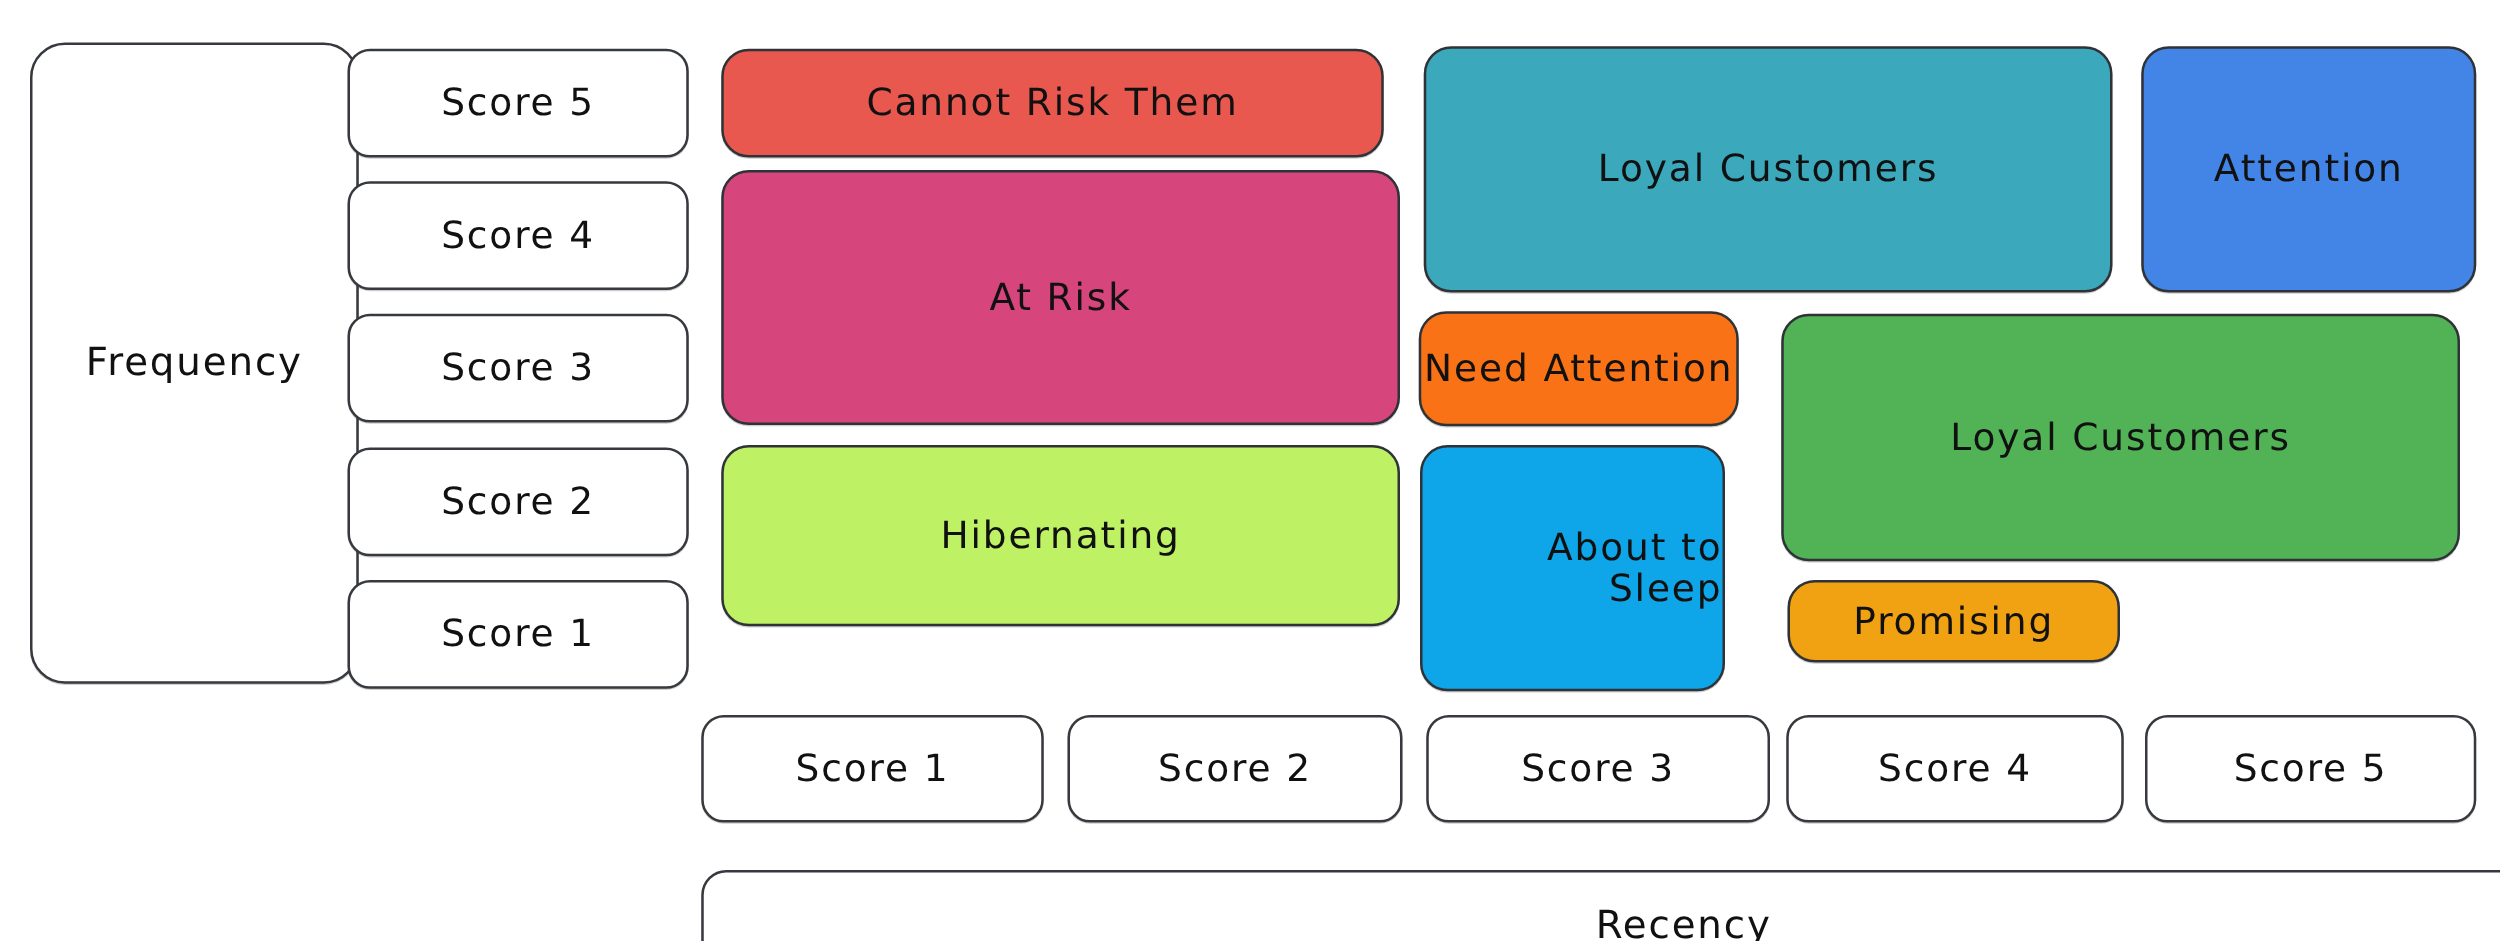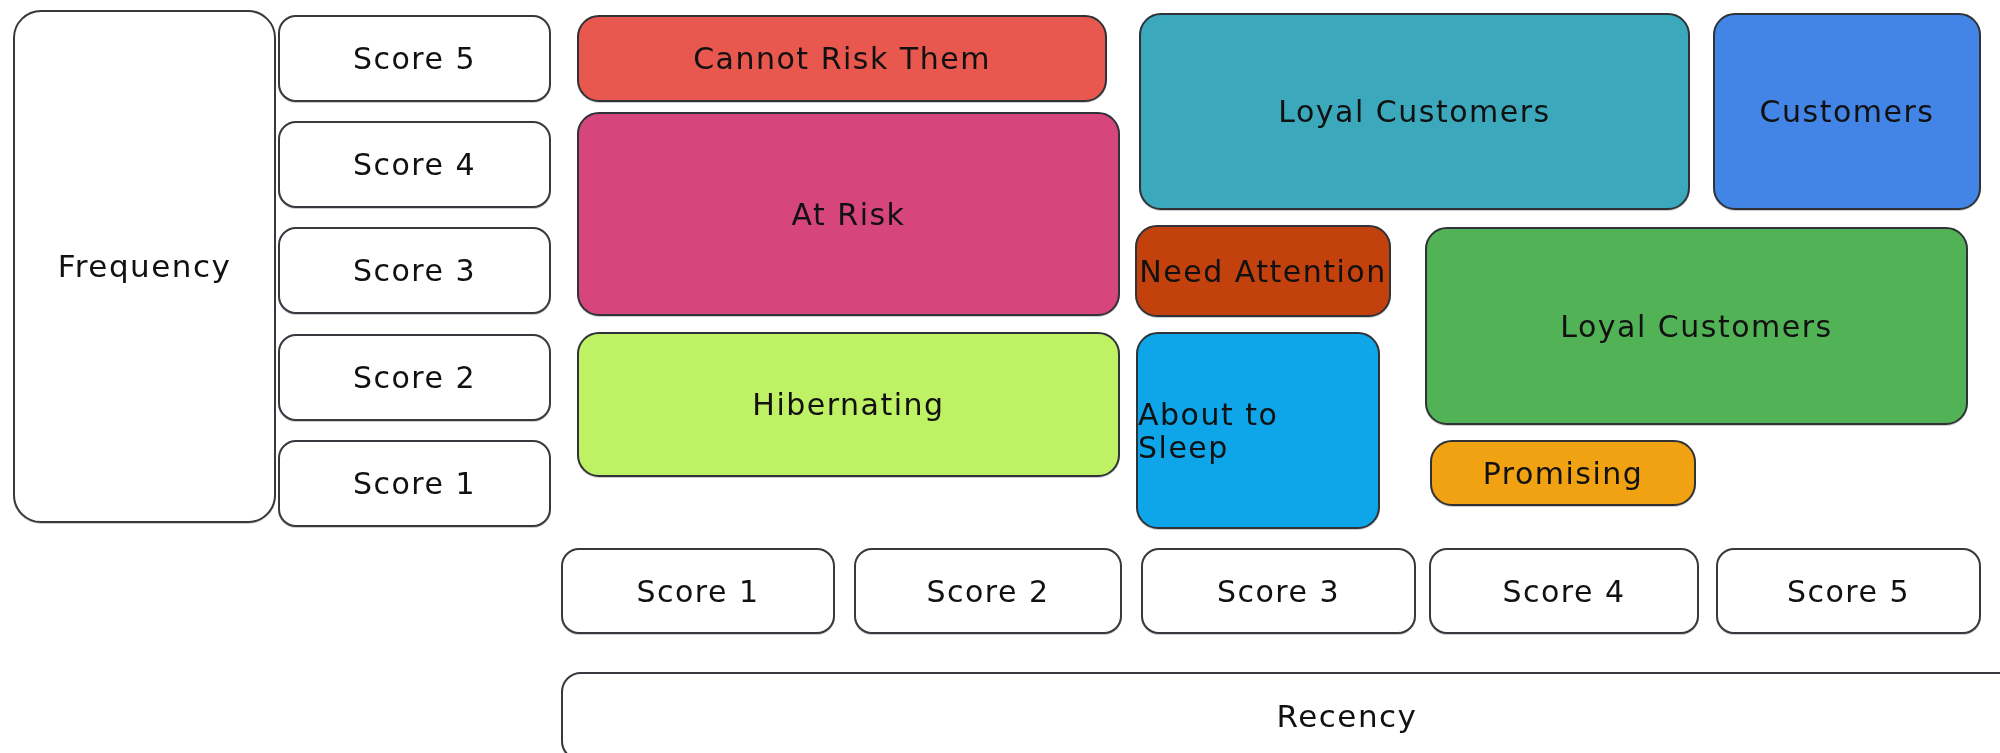--- a/index.html
+++ b/index.html
@@ -20,52 +20,53 @@
     display: flex;
     align-items: center;
     justify-content: center;
     box-sizing: border-box;
     border: 2.5px solid #36393d;
     border-radius: 22px;
     background: #ffffff;
     color: #111111;
     font-size: 30px;
     letter-spacing: 1.5px;
-    text-align: left;
+    text-align: right;
     line-height: 1.1;
     box-shadow: 0 1px 0 rgba(60,60,60,0.25);
+    margin-top: 24px;
   }
   .box.small { border-radius: 18px; }
   .segment { border-color: #2f3337; }
   .axis-label { font-size: 31px; }
 </style>
 </head>
 <body>
 
 <div class="canvas">
 
-  <div class="box axis-label" style="left:13px; top:10px; width:263px; height:513px; border-radius:28px;">Frequency</div>
+  <div class="box axis-label" style="left:24px; top:10px; width:263px; height:513px; border-radius:28px;">Frequency</div>
 
   <div class="box small" style="left:278px; top:15px;  width:273px; height:87px;">Score 5</div>
   <div class="box small" style="left:278px; top:121px; width:273px; height:87px;">Score 4</div>
   <div class="box small" style="left:278px; top:227px; width:273px; height:87px;">Score 3</div>
   <div class="box small" style="left:278px; top:334px; width:273px; height:87px;">Score 2</div>
   <div class="box small" style="left:278px; top:440px; width:273px; height:87px;">Score 1</div>
 
   <div class="box segment" style="left: 577px; top: 15px; width: 530px; height: 87px; background-color: rgb(232, 88, 78);">Cannot Risk Them</div>
 
   <div class="box segment" style="left: 577px; top: 112px; width: 543px; height: 204px; background-color: rgb(214, 69, 124);">At Risk</div>
 
   <div class="box segment" style="left: 577px; top: 332px; width: 543px; height: 145px; background-color: #bef264;">Hibernating</div>
 
   <div class="box segment" style="left: 1139px; top: 13px; width: 551px; height: 197px; background-color: rgb(59, 168, 188);">Loyal Customers</div>
 
-  <div class="box segment" style="left: 1713px; top: 13px; width: 268px; height: 197px; background-color: rgb(66, 133, 230);">Customers</div>
+  <div class="box segment" style="left: 1713px; top: 13px; width: 268px; height: 197px; background-color: rgb(66, 133, 230);">Attention</div>
 
-  <div class="box segment" style="left: 1135px; top: 225px; width: 256px; height: 92px; background-color: #c2410c;">Need Attention</div>
+  <div class="box segment" style="left: 1135px; top: 225px; width: 256px; height: 92px; background-color: #f97316;">Need Attention</div>
 
   <div class="box segment" style="left: 1425px; top: 227px; width: 543px; height: 198px; background-color: rgb(81, 179, 86);">Loyal Customers</div>
 
   <div class="box segment" style="left: 1136px; top: 332px; width: 244px; height: 197px; background-color: #0ea5e9;">About to Sleep</div>
 
   <div class="box segment" style="left: 1430px; top: 440px; width: 266px; height: 66px; background-color: rgb(240, 162, 19);">Promising</div>
 
 
   <div class="box small" style="left:561px; top:548px; width:274px; height:86px;">Score 1</div>
   <div class="box small" style="left:854px; top:548px; width:268px; height:86px;">Score 2</div>

